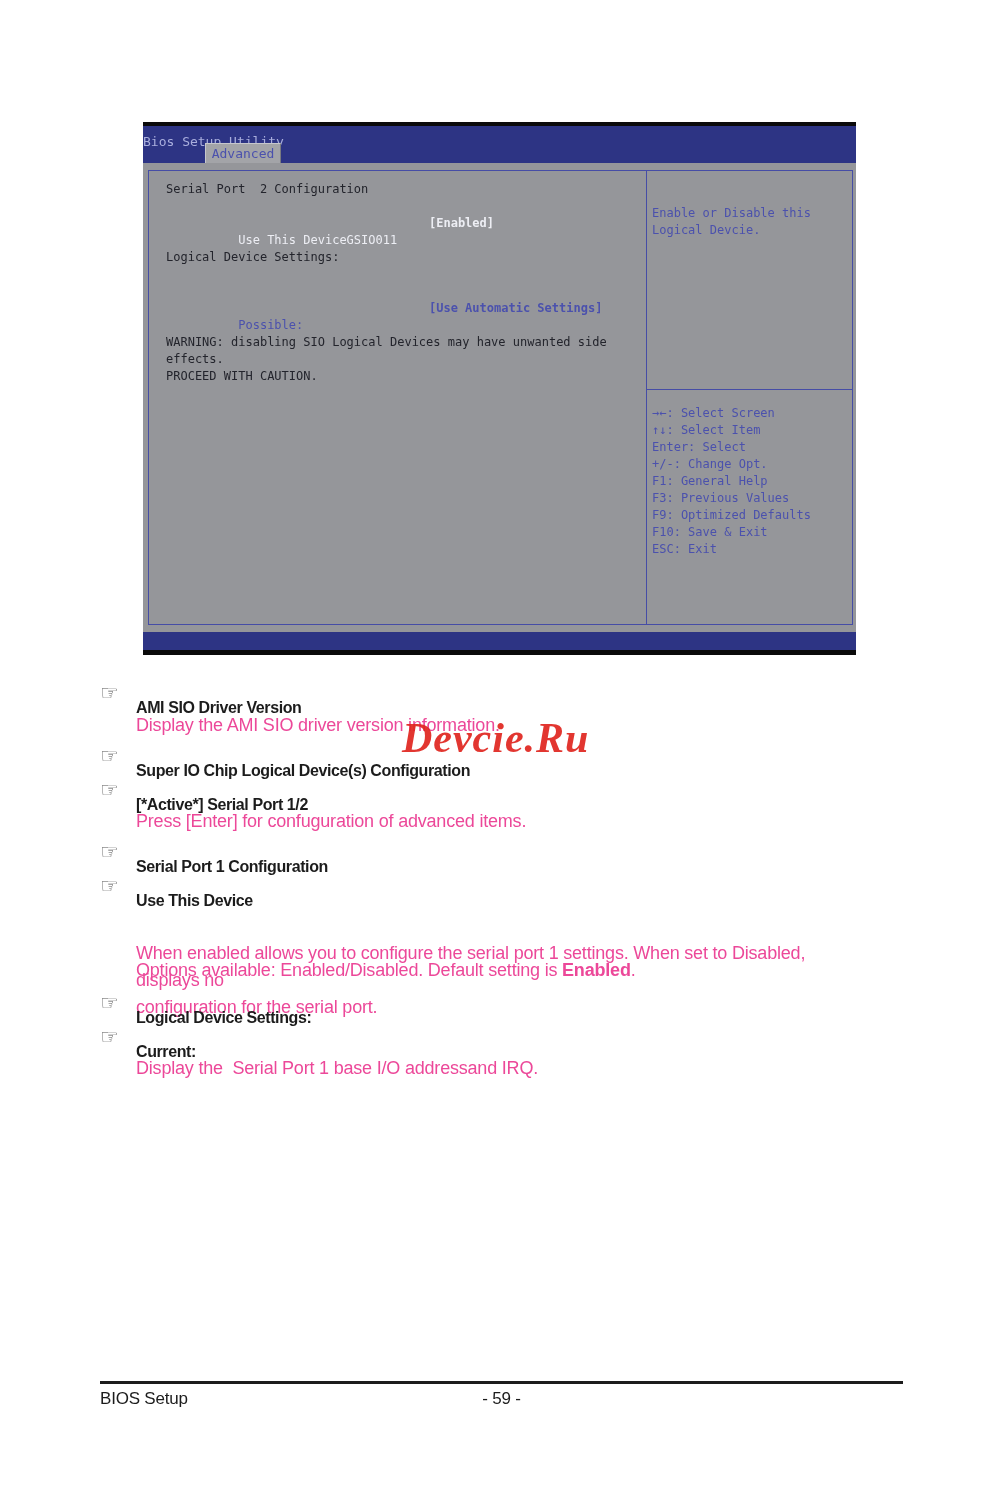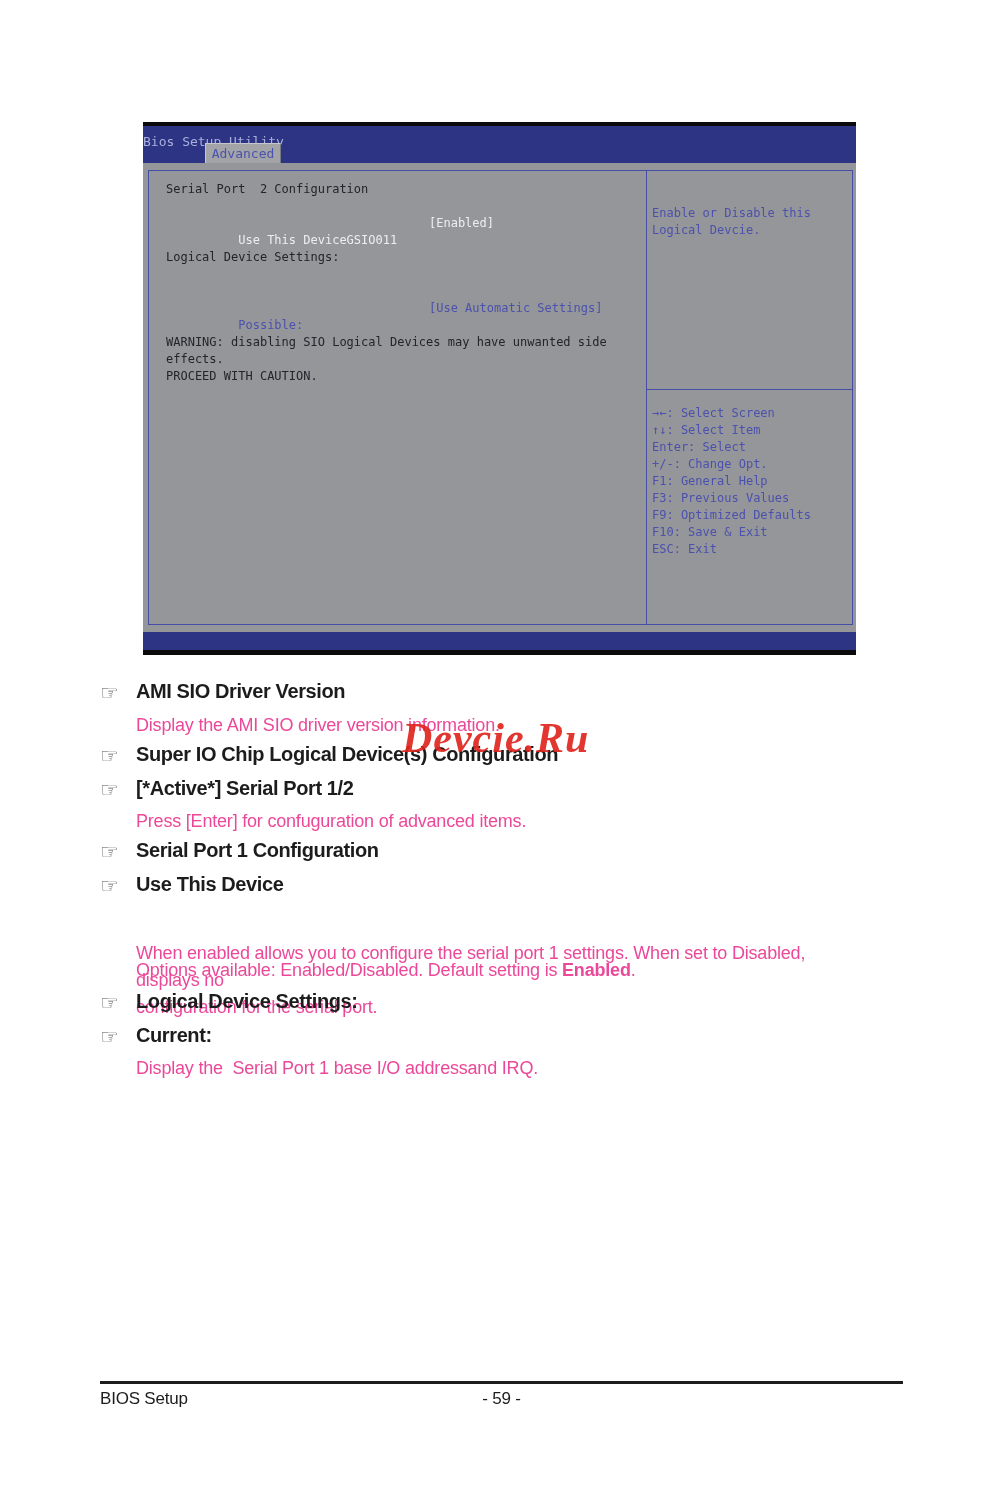--- a/index.html
+++ b/index.html
@@ -30,36 +30,37 @@
     position:absolute; left:5px; top:7px; right:3px; bottom:7px;
     border:1px solid #464da6;
   }
   .v-divider { position:absolute; left:497px; top:0; bottom:0; width:1px; background:#464da6; }
   .h-divider { position:absolute; left:498px; right:0; top:218px; height:1px; background:#464da6; }
 
   .bios-row { position:absolute; left:17px; width:465px; white-space:pre; }
   .bios-dark  { color:#23242c; }
   .bios-blue  { color:#4b51ad; }
   .bios-white { color:#edeef4; }
-  .bios-val { position:absolute; left:263px; top:0; white-space:pre; }
+  .bios-val { position:absolute; left:263px; top:0; white-space:pre;font-weight:bold; }
   .warn { white-space:pre-line; }
 
   .panel-right-desc { position:absolute; left:503px; top:10px; right:4px; color:#4b51ad; white-space:pre-line;margin-top:24px; }
   .key-help { position:absolute; left:503px; top:234px; right:2px; color:#4b51ad; }
   .key-help div { white-space:pre; }
 
   
   .finger {
     position:absolute; left:100px; width:30px; color:#555;
     font-size:21px; line-height:24px; font-family:"DejaVu Sans", sans-serif;
   }
   .doc-h {
     position:absolute; left:136px; width:780px; color:#1c1c1c;
-    font-weight:bold; font-size:20px; line-height:24px; letter-spacing:-0.4px;
+    font-weight:bold; font-size:16px; line-height:24px; letter-spacing:-0.4px;
     white-space:pre-wrap;
+    margin-top:17px;
   }
   .doc-b {
     position:absolute; left:136px; width:730px; color:#ec4899;
     font-size:18px; line-height:27px; letter-spacing:-0.2px;
     white-space:pre-wrap;
   }
 
   .watermark {
     position:absolute; left:402px; top:714px; width:240px;
     font-family:"Liberation Serif", serif; font-style:italic; font-weight:bold;

